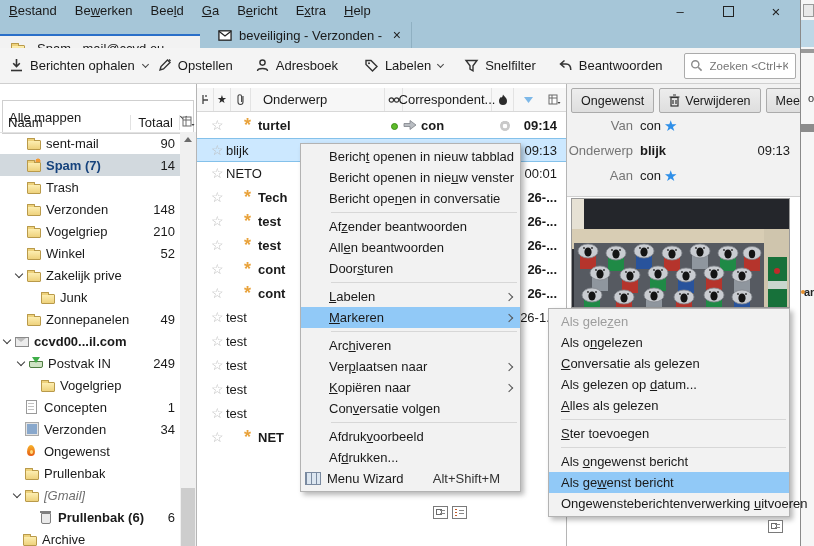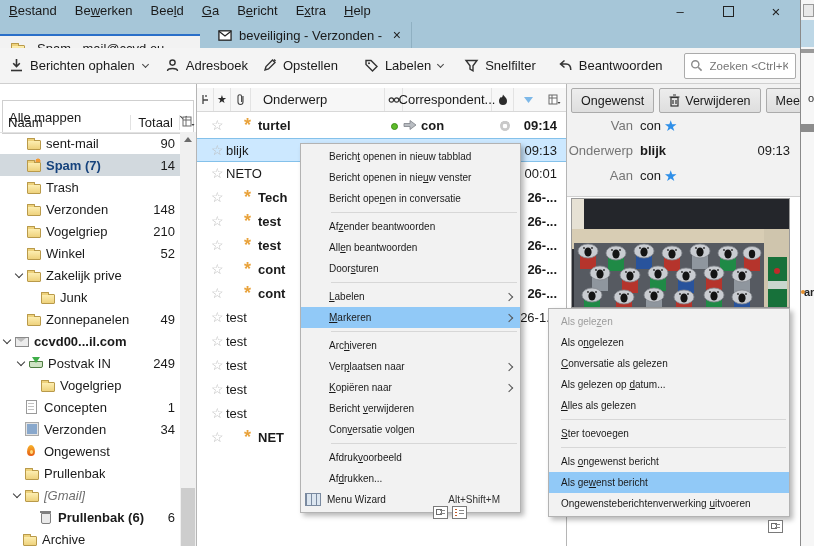--- a/index.html
+++ b/index.html
@@ -131,21 +131,21 @@
   .bgs-blue{position:absolute;left:0;top:20px;width:14px;height:27px;background:#bdd7e6;}
   .bgs-bar1{position:absolute;left:0;top:49px;width:14px;height:4px;background:#9a9a9a;}
   .bgs-t1{position:absolute;left:1px;top:92px;color:#333;padding-left:6px;}
   .bgs-t2{position:absolute;left:16px;top:106px;color:#333;}
   .bgs-bar2{position:absolute;left:0;top:124px;width:14px;height:8px;background:#8c8c8c;}
   .bgs-t3{position:absolute;left:3px;top:286px;color:#222;font-weight:bold;}
   .bgs-dot{position:absolute;left:0;top:290px;width:4px;height:4px;background:#e8902d;border-radius:50%;}
   .bgs-ico{position:absolute;left:2px;top:4px;width:9px;height:11px;border:1px solid #9a9a9a;background:#e9e9e9;}
   
   .menu{position:absolute;background:#f2f2f2;border:1px solid #b3b3b3;box-shadow:3px 3px 5px rgba(0,0,0,.28);
-        box-sizing:border-box;padding:2px 0;font-size:10px;z-index:50;}
+        box-sizing:border-box;padding:2px 0;font-size:13px;z-index:50;}
   #context-menu{left:300px;top:143px;width:221px;}
   #mark-submenu{left:548px;top:308px;width:242px;z-index:60;}
   .mi{height:21px;display:flex;align-items:center;padding-right:6px;}
   #mark-submenu .mi{padding-left:12px;padding-right:4px;}
   #context-menu .mi .milabel{margin-left:28px;}
   #context-menu .mi.hasico .milabel{margin-left:6px;}
   .mi .milabel{white-space:nowrap;}
   .mi.hl{background:#91c9f7;}
   .mi.dis{color:#9d9d9d;}
   .msep{height:1px;background:#d7d7d7;margin:3px 3px 3px 30px;}
@@ -209,33 +209,33 @@
   <div class="toolbar">
     <div class="tbtn" style="margin-left:2px">
       <svg width="15" height="15" viewBox="0 0 15 15">
           <path d="M7.5 1v7M4.2 5.2l3.3 3.3 3.3-3.3" fill="none" stroke="#333" stroke-width="1.6"></path>
           <path d="M2 12.5h11" stroke="#333" stroke-width="1.6"></path>
         </svg>
       <span>Berichten ophalen</span>
     </div>
     <span class="chev"></span>
     <span class="tsep"></span>
+    <div class="tbtn">
+      <svg width="15" height="15" viewBox="0 0 15 15">
+          <path d="M3 12l1-3.5L10.5 2l2.5 2.5L6.5 11 3 12z" fill="none" stroke="#333" stroke-width="1.4"></path>
+          <path d="M12 1.5l1.5 1.5" stroke="#333" stroke-width="1.4"></path>
+        </svg>
+      <span>Opstellen</span>
+    </div>
     <div class="tbtn" style="margin-left:8px">
       <svg width="15" height="15" viewBox="0 0 15 15">
           <circle cx="7.5" cy="4.6" r="2.6" fill="none" stroke="#333" stroke-width="1.4"></circle>
           <path d="M2.5 13c0-3.4 10-3.4 10 0" fill="none" stroke="#333" stroke-width="1.4"></path>
         </svg>
       <span>Adresboek</span>
-    </div>
-    <div class="tbtn">
-      <svg width="15" height="15" viewBox="0 0 15 15">
-          <path d="M3 12l1-3.5L10.5 2l2.5 2.5L6.5 11 3 12z" fill="none" stroke="#333" stroke-width="1.4"></path>
-          <path d="M12 1.5l1.5 1.5" stroke="#333" stroke-width="1.4"></path>
-        </svg>
-      <span>Opstellen</span>
     </div>
     <span class="tsep" style="margin-left:8px"></span>
     <div class="tbtn">
       <svg width="15" height="15" viewBox="0 0 15 15">
           <path d="M2 2.5h5l6 6L8.5 13 2 6.5z" fill="none" stroke="#333" stroke-width="1.4"></path>
           <circle cx="5" cy="5.3" r="1" fill="#333"></circle>
         </svg>
       <span>Labelen</span>
       <span class="chev"></span>
     </div>
@@ -847,25 +847,20 @@
         <span class="miarrow"></span>
       </div>
 
       <div class="mi">
 
         <span class="milabel"><u>K</u>opiëren naar</span>
 
         <span class="miarrow"></span>
       </div>
 
-      <div class="mi">
-
-        <span class="milabel">Bericht <u>v</u>erwijderen</span>
-
-      </div>
 
       <div class="mi">
 
         <span class="milabel">Con<u>v</u>ersatie volgen</span>
 
       </div>
 
       <div class="msep"></div>
 
       <div class="mi">

